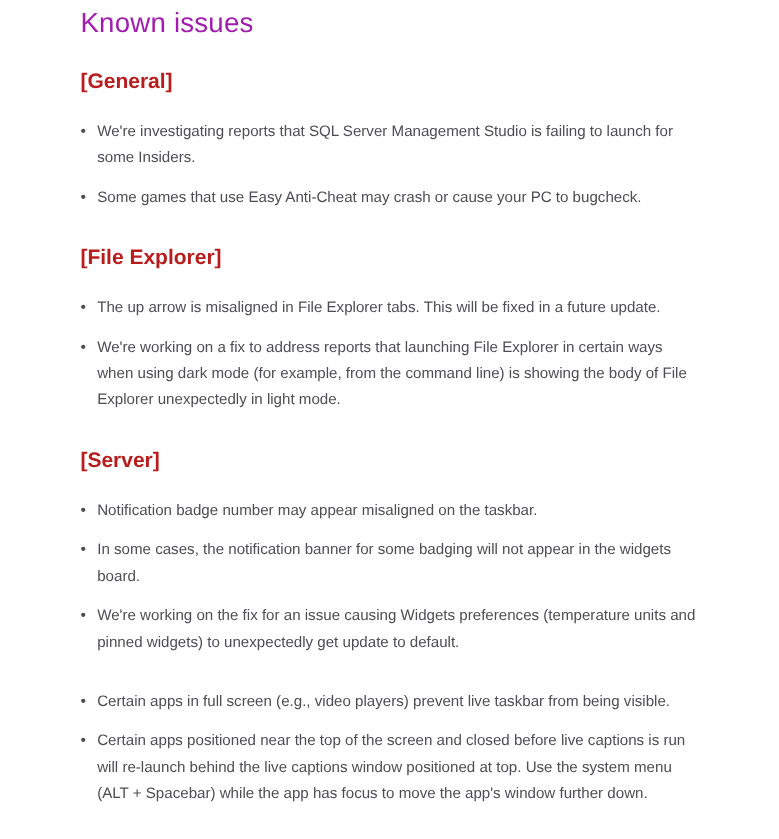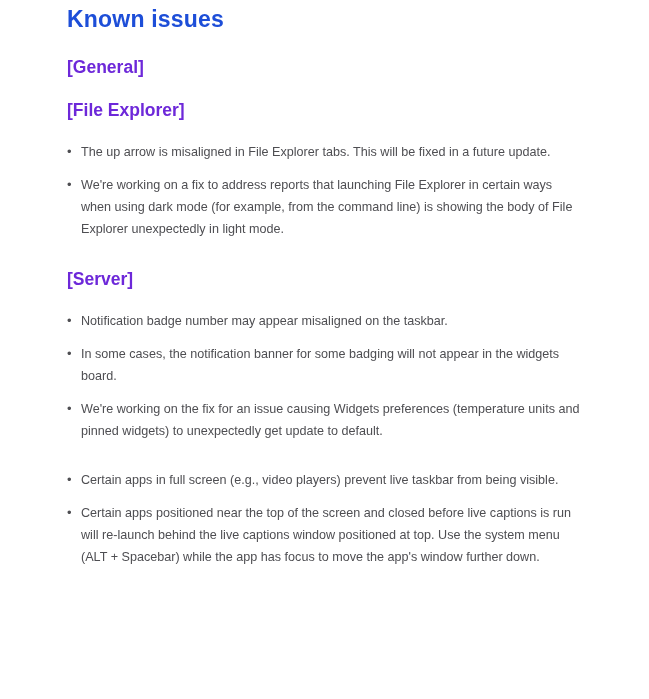--- a/index.html
+++ b/index.html
@@ -10,32 +10,32 @@
     width: 649px;
     height: 699px;
     overflow: hidden;
     font-family: "Liberation Sans", sans-serif;
   }
   main {
     padding: 4px 50px 0 67px;
   }
   h1 {
     font-size: 23px;
-    font-weight: 700;
+    font-weight: 400;
     line-height: 30px;
     letter-spacing: 0.2px;
-    color: #1d4ed8;
+    color: #a21caf;
     margin: 0 0 21px 0;
   }
   section { margin: 0 0 5px 0; }
   h2 {
     font-size: 17.5px;
     font-weight: 700;
     line-height: 24px;
-    color: #6d28d9;
+    color: #b91c1c;
     margin: 16px 0 19px 0;
   }
   ul {
     list-style: none;
     margin: 0 0 27px 0;
     padding: 0;
   }
   li {
     position: relative;
     padding-left: 14px;
@@ -55,20 +55,24 @@
   }
 </style>
 </head>
 <body>
 
 <main>
   <h1>Known issues</h1>
   <div id="sections">
   <section>
     <h2>[General]</h2>
+    <ul>
+          <li>We're investigating reports that SQL Server Management Studio is failing to launch for some Insiders.</li>
+          <li>Some games that use Easy Anti-Cheat may crash or cause your PC to bugcheck.</li>
+        </ul>
   </section>
 
   <section>
     <h2>[File Explorer]</h2>
     <ul>
           <li>The up arrow is misaligned in File Explorer tabs. This will be fixed in a future update.</li>
           <li>We're working on a fix to address reports that launching File Explorer in certain ways when using dark mode (for example, from the command line) is showing the body of File Explorer unexpectedly in light mode.</li>
         </ul>
   </section>
 

